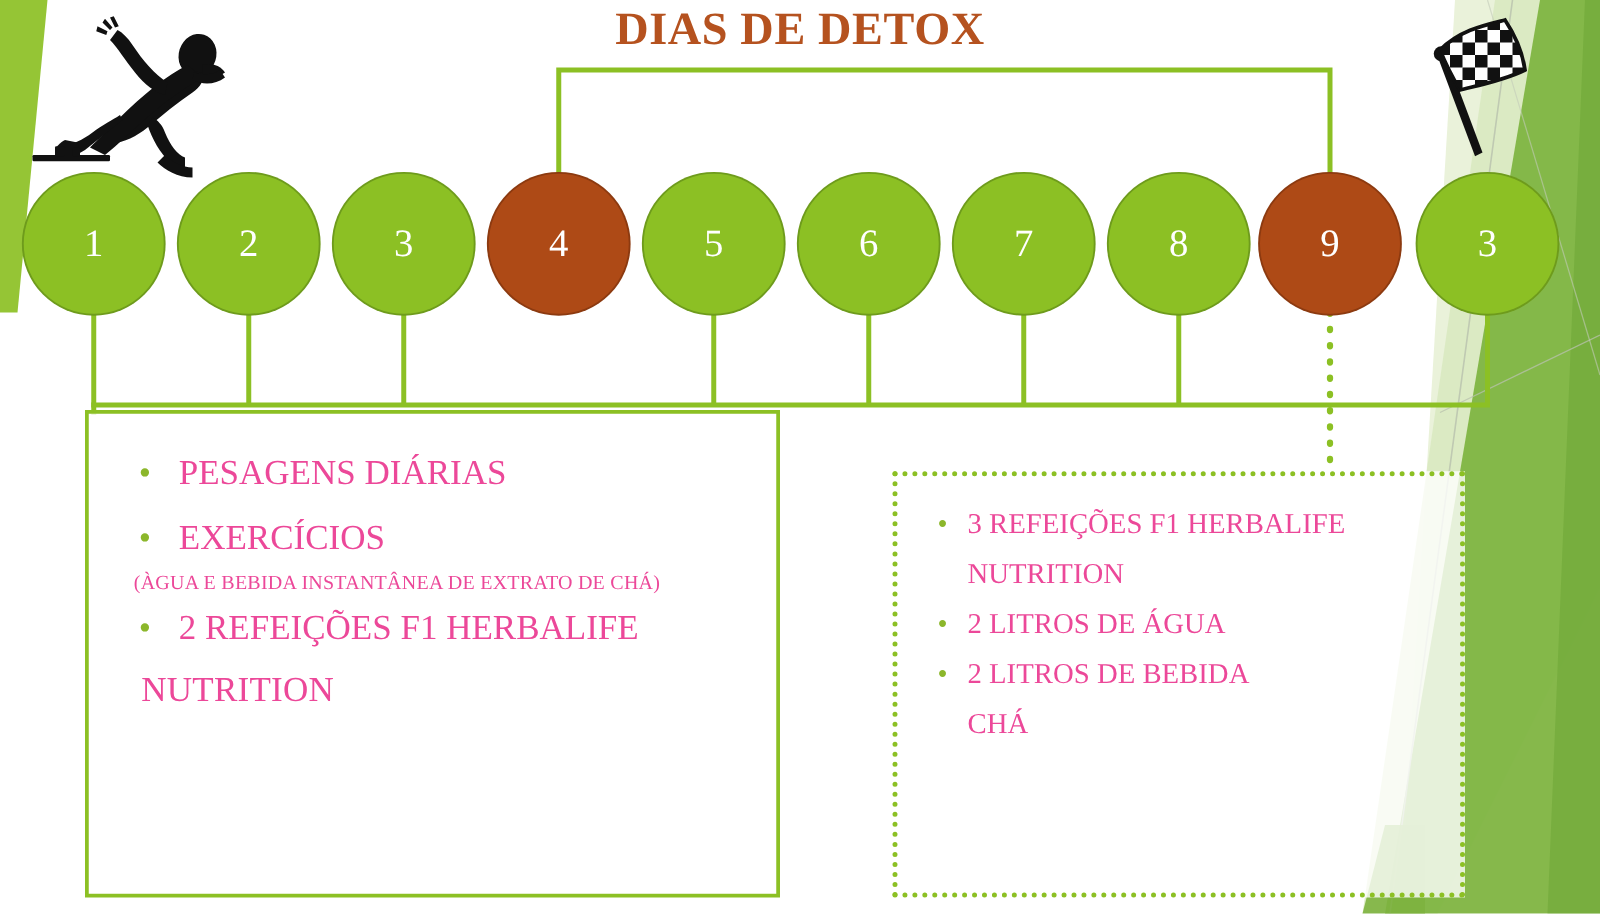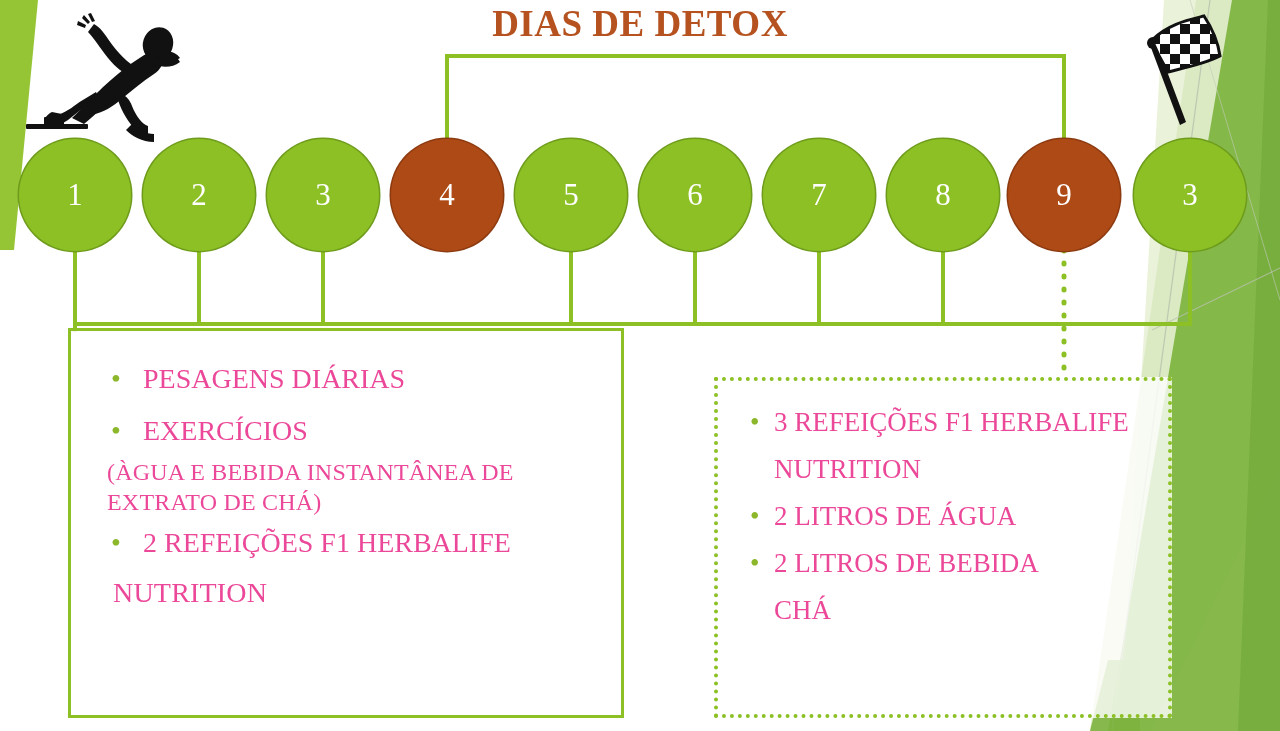--- a/index.html
+++ b/index.html
@@ -66,35 +66,35 @@
     color:#ec4899;
     font-family:"Liberation Serif","DejaVu Serif",serif;
     position:relative;
   }
   .box-left li.item {
     font-size:28px;
     line-height:1.86;
     padding-left:38px;
   }
   .box-right li.item {
-    font-size:27px;
+    font-size:23px;
     line-height:1.74;
     padding-left:30px;
   }
   li.item.bulleted::before {
     content:"\2022";
     position:absolute;
     left:6px;
     top:0;
     color:#8CB72B;
     font-size:1em;
   }
   .box-left li.item.nobullet {
     padding-left:2px;
-    font-size:24px;
+    font-size:16px;
     line-height:1.25;
     letter-spacing:0.2px;
   }
   .box-right li.item.nobullet { padding-left:30px; }
 
   .runner, .flag { position:absolute; }
 </style>
 </head>
 <body>
 

